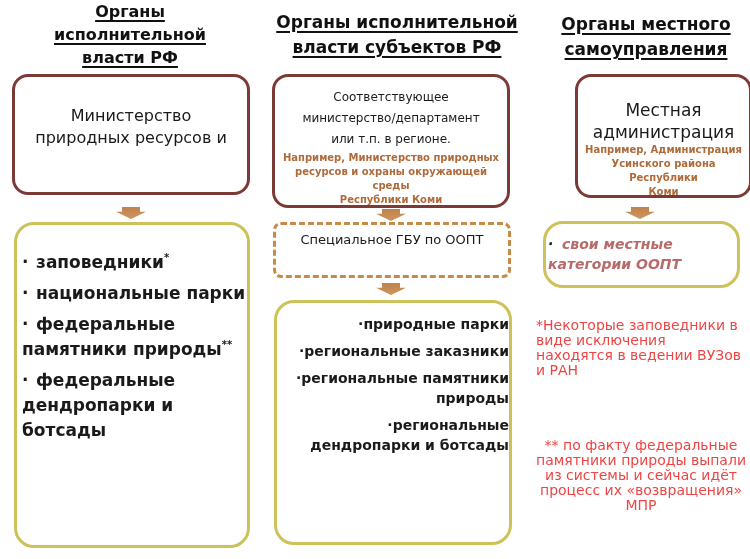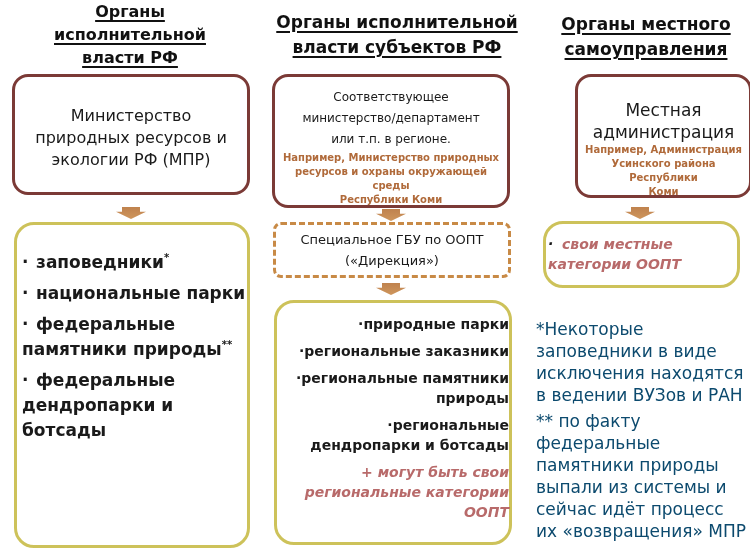--- a/index.html
+++ b/index.html
@@ -52,23 +52,23 @@
     .list .bullet { display: inline-block; width: 14px; }
     .l1 { left: 22px; top: 250px; width: 226px; font-size: 17px; line-height: 25px; }
     .l1 li { margin-bottom: 6px; }
     .l2 { left: 283px; top: 314px; width: 226px; font-size: 14px; line-height: 20px; text-align: right; }
     .l2 li { margin-bottom: 7px; }
     .sup { font-size: 10px; vertical-align: super; line-height: 0; }
     .italic-note { font-style: italic; color: #b86a6a; }
     .l2 .italic-note { font-size: 14px; line-height: 20px; }
     .l3 { left: 548px; top: 234px; width: 190px; font-size: 14px; line-height: 20px; }
 
-    .footnote { position: absolute; left: 536px; width: 210px; font-size: 17px; line-height: 22px; color: #0c4a6e; }
+    .footnote { position: absolute; left: 536px; width: 210px; font-size: 14px; line-height: 15px; color: #ef4444; }
     .fn1 { top: 318px; }
-    .fn2 { top: 410px; }
+    .fn2 { top: 438px; text-align: center; }
   </style>
 </head>
 <body>
 
 <div class="heading h1">
   <div>Органы</div>
   <div>исполнительной</div>
   <div>власти РФ</div>
 </div>
 <div class="heading h2">
@@ -77,21 +77,20 @@
 </div>
 <div class="heading h3">
   <div>Органы местного</div>
   <div>самоуправления</div>
 </div>
 
 <div class="box top b1">
   <div class="center-text main-label" style="top:28px;">
     <div>Министерство</div>
     <div>природных ресурсов и</div>
-    <div>экологии РФ (МПР)</div>
   </div>
 </div>
 
 <div class="box top b2">
   <div class="center-text main-label" style="top:10px; font-size:12px; line-height:21px;">
     <div>Соответствующее</div>
     <div>министерство/департамент</div>
     <div>или т.п. в регионе.</div>
   </div>
   <div class="center-text ex-label" style="top:74px;">
@@ -114,41 +113,39 @@
 </div>
 
 <div class="arrow a1"></div>
 <div class="arrow a2"></div>
 <div class="arrow a3"></div>
 <div class="arrow a4"></div>
 
 <div class="box dashed b5">
   <div class="center-text main-label" style="top:4px; font-size:13px; line-height:21px;">
     <div>Специальное ГБУ по ООПТ</div>
-    <div>(«Дирекция»)</div>
   </div>
 </div>
 
 <div class="box bottom b4"></div>
 <div class="box bottom b6"></div>
 <div class="box bottom b7"></div>
 
 <ul class="list l1">
   <li><span class="bullet">·</span><span>заповедники</span><span class="sup">*</span></li>
   <li><span class="bullet">·</span><span>национальные парки</span></li>
   <li><span class="bullet">·</span><span>федеральные памятники природы</span><span class="sup">**</span></li>
   <li><span class="bullet">·</span><span>федеральные дендропарки и ботсады</span></li>
 </ul>
 
 <ul class="list l2">
   <li><span class="bullet">·</span><span>природные парки</span></li>
   <li><span class="bullet">·</span><span>региональные заказники</span></li>
   <li><span class="bullet">·</span><span>региональные памятники природы</span></li>
   <li><span class="bullet">·</span><span>региональные дендропарки и ботсады</span></li>
-  <li class="italic-note">+ могут быть свои региональные категории ООПТ</li>
 </ul>
 
 <ul class="list l3">
   <li class="italic-note"><span class="bullet" style="color:#1a1a1a;">·</span><span>свои местные категории ООПТ</span></li>
 </ul>
 
 <div class="footnote fn1">*Некоторые заповедники в виде исключения находятся в ведении ВУЗов и РАН</div>
 <div class="footnote fn2">** по факту федеральные памятники природы выпали из системы и сейчас идёт процесс их «возвращения» МПР</div>
 
 </body></html>

